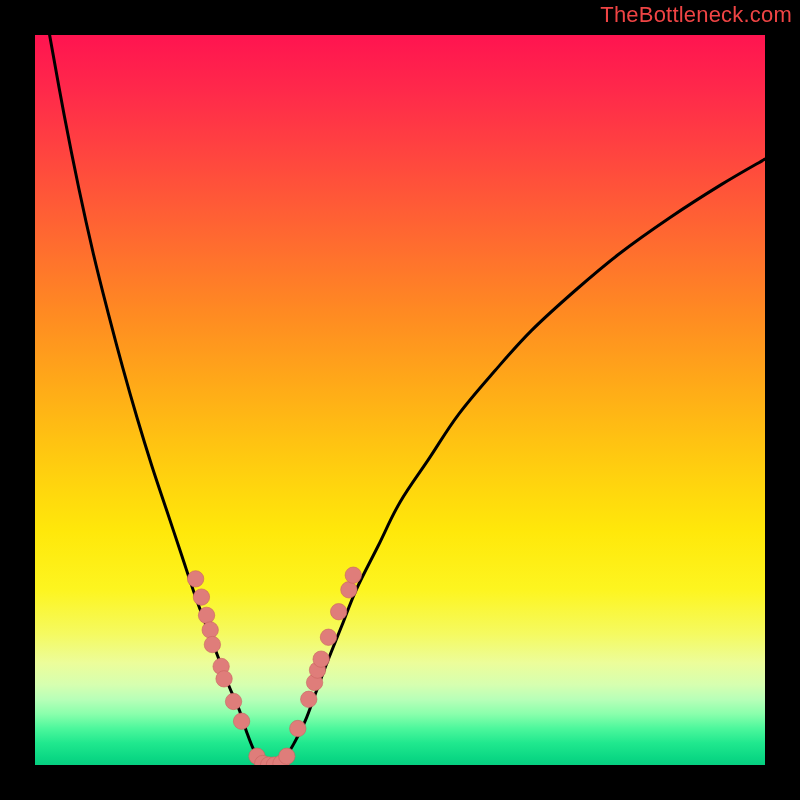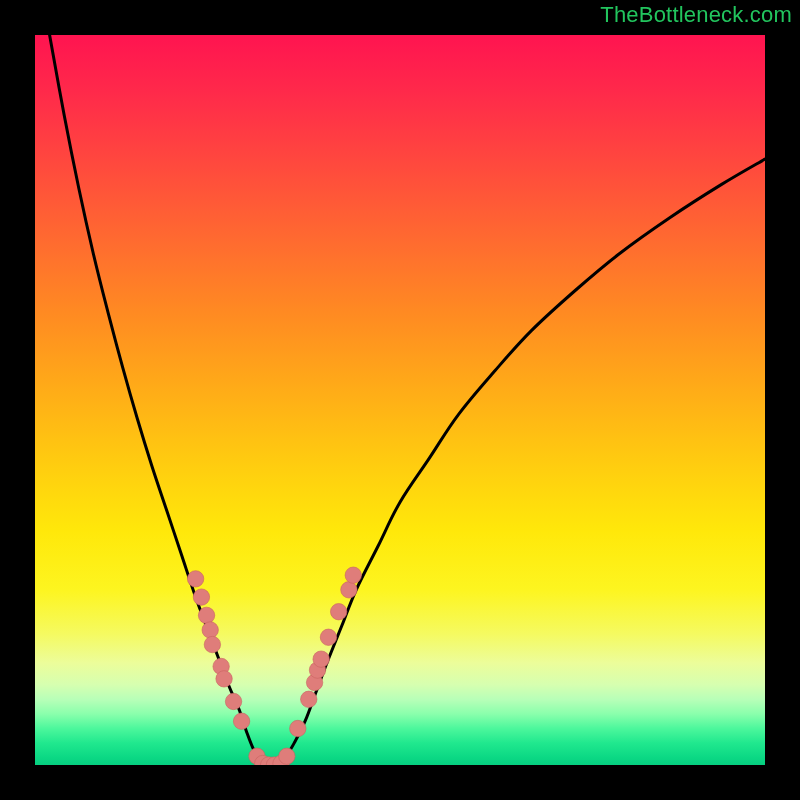--- a/index.html
+++ b/index.html
@@ -55,21 +55,21 @@
   .svg-layer {
     position: absolute;
     inset: 0;
     width: 730px;
     height: 730px;
   }
   .watermark {
     position: absolute;
     top: 2px;
     right: 8px;
-    color: #22c55e;
+    color: #ef4444;
     font-size: 22px;
     font-weight: 500;
     letter-spacing: 0.2px;
     user-select: none;
   }
 </style>
 </head>
 <body>
 
 <div class="frame">

